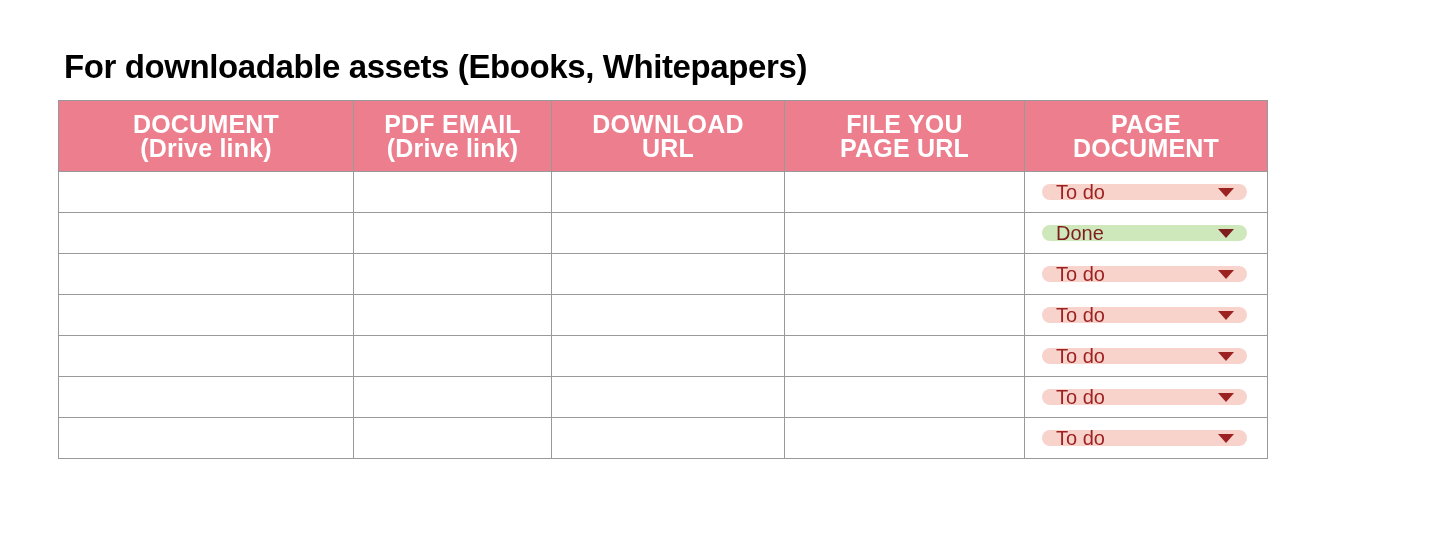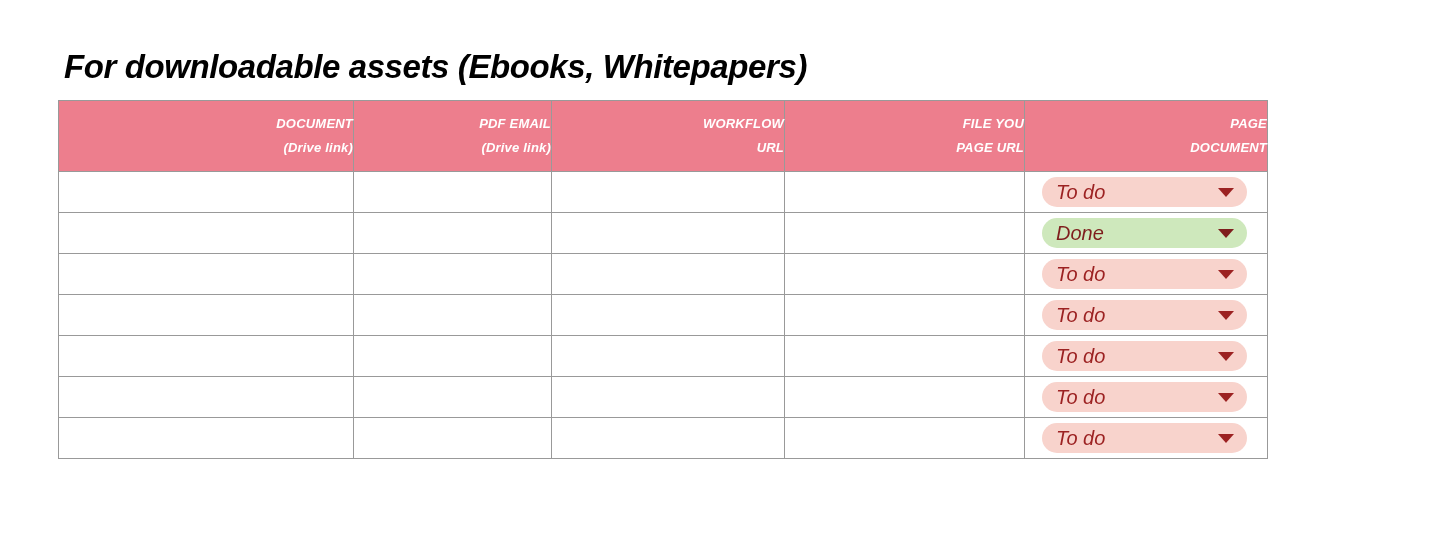--- a/index.html
+++ b/index.html
@@ -12,21 +12,20 @@
     height: 540px;
     font-family: "Liberation Sans", sans-serif;
     overflow: hidden;
   }
 
   .page {
     position: relative;
     width: 1432px;
     height: 540px;
     background: #ffffff;
-    font-style: italic;
   }
 
   .page-title {
     position: absolute;
     left: 64px;
     top: 48px;
     font-family: "Liberation Sans", sans-serif;
     font-size: 33px;
     font-weight: bold;
     color: #000000;
@@ -48,23 +47,23 @@
   .asset-table td {
     border: 1px solid #999999;
     padding: 0;
     margin: 0;
   }
 
   .asset-table thead th {
     background: #ED7E8D;
     color: #ffffff;
     font-family: "Liberation Sans", sans-serif;
-    font-size: 13px;
+    font-size: 25px;
     font-weight: bold;
-    text-align: right;
+    text-align: center;
     height: 70px;
     line-height: 24px;
     vertical-align: middle;
     letter-spacing: 0.2px;
   }
 
   .hdr-line {
     display: block;
   }
 
@@ -84,21 +83,21 @@
     padding-left: 17px;
     padding-right: 3px;
   }
 
   .chip {
     display: flex;
     align-items: center;
     justify-content: space-between;
     box-sizing: border-box;
     width: 205px;
-    height: 30px;
+    height: 16px;
     border-radius: 15px;
     padding: 0 13px 0 14px;
     font-family: "Liberation Sans", sans-serif;
     font-size: 20px;
     line-height: 30px;
     white-space: nowrap;
     cursor: pointer;
     user-select: none;
   }
 
@@ -141,21 +140,21 @@
       <tr>
         <th class="col-document">
           <span class="hdr-line">DOCUMENT</span>
           <span class="hdr-line">(Drive link)</span>
         </th>
         <th class="col-pdf">
           <span class="hdr-line">PDF EMAIL</span>
           <span class="hdr-line">(Drive link)</span>
         </th>
         <th class="col-download">
-          <span class="hdr-line">WORKFLOW</span>
+          <span class="hdr-line">DOWNLOAD</span>
           <span class="hdr-line">URL</span>
         </th>
         <th class="col-thankyou">
           <span class="hdr-line">FILE YOU</span>
           <span class="hdr-line">PAGE URL</span>
         </th>
         <th class="col-workflow">
           <span class="hdr-line">PAGE</span>
           <span class="hdr-line">DOCUMENT</span>
         </th>

